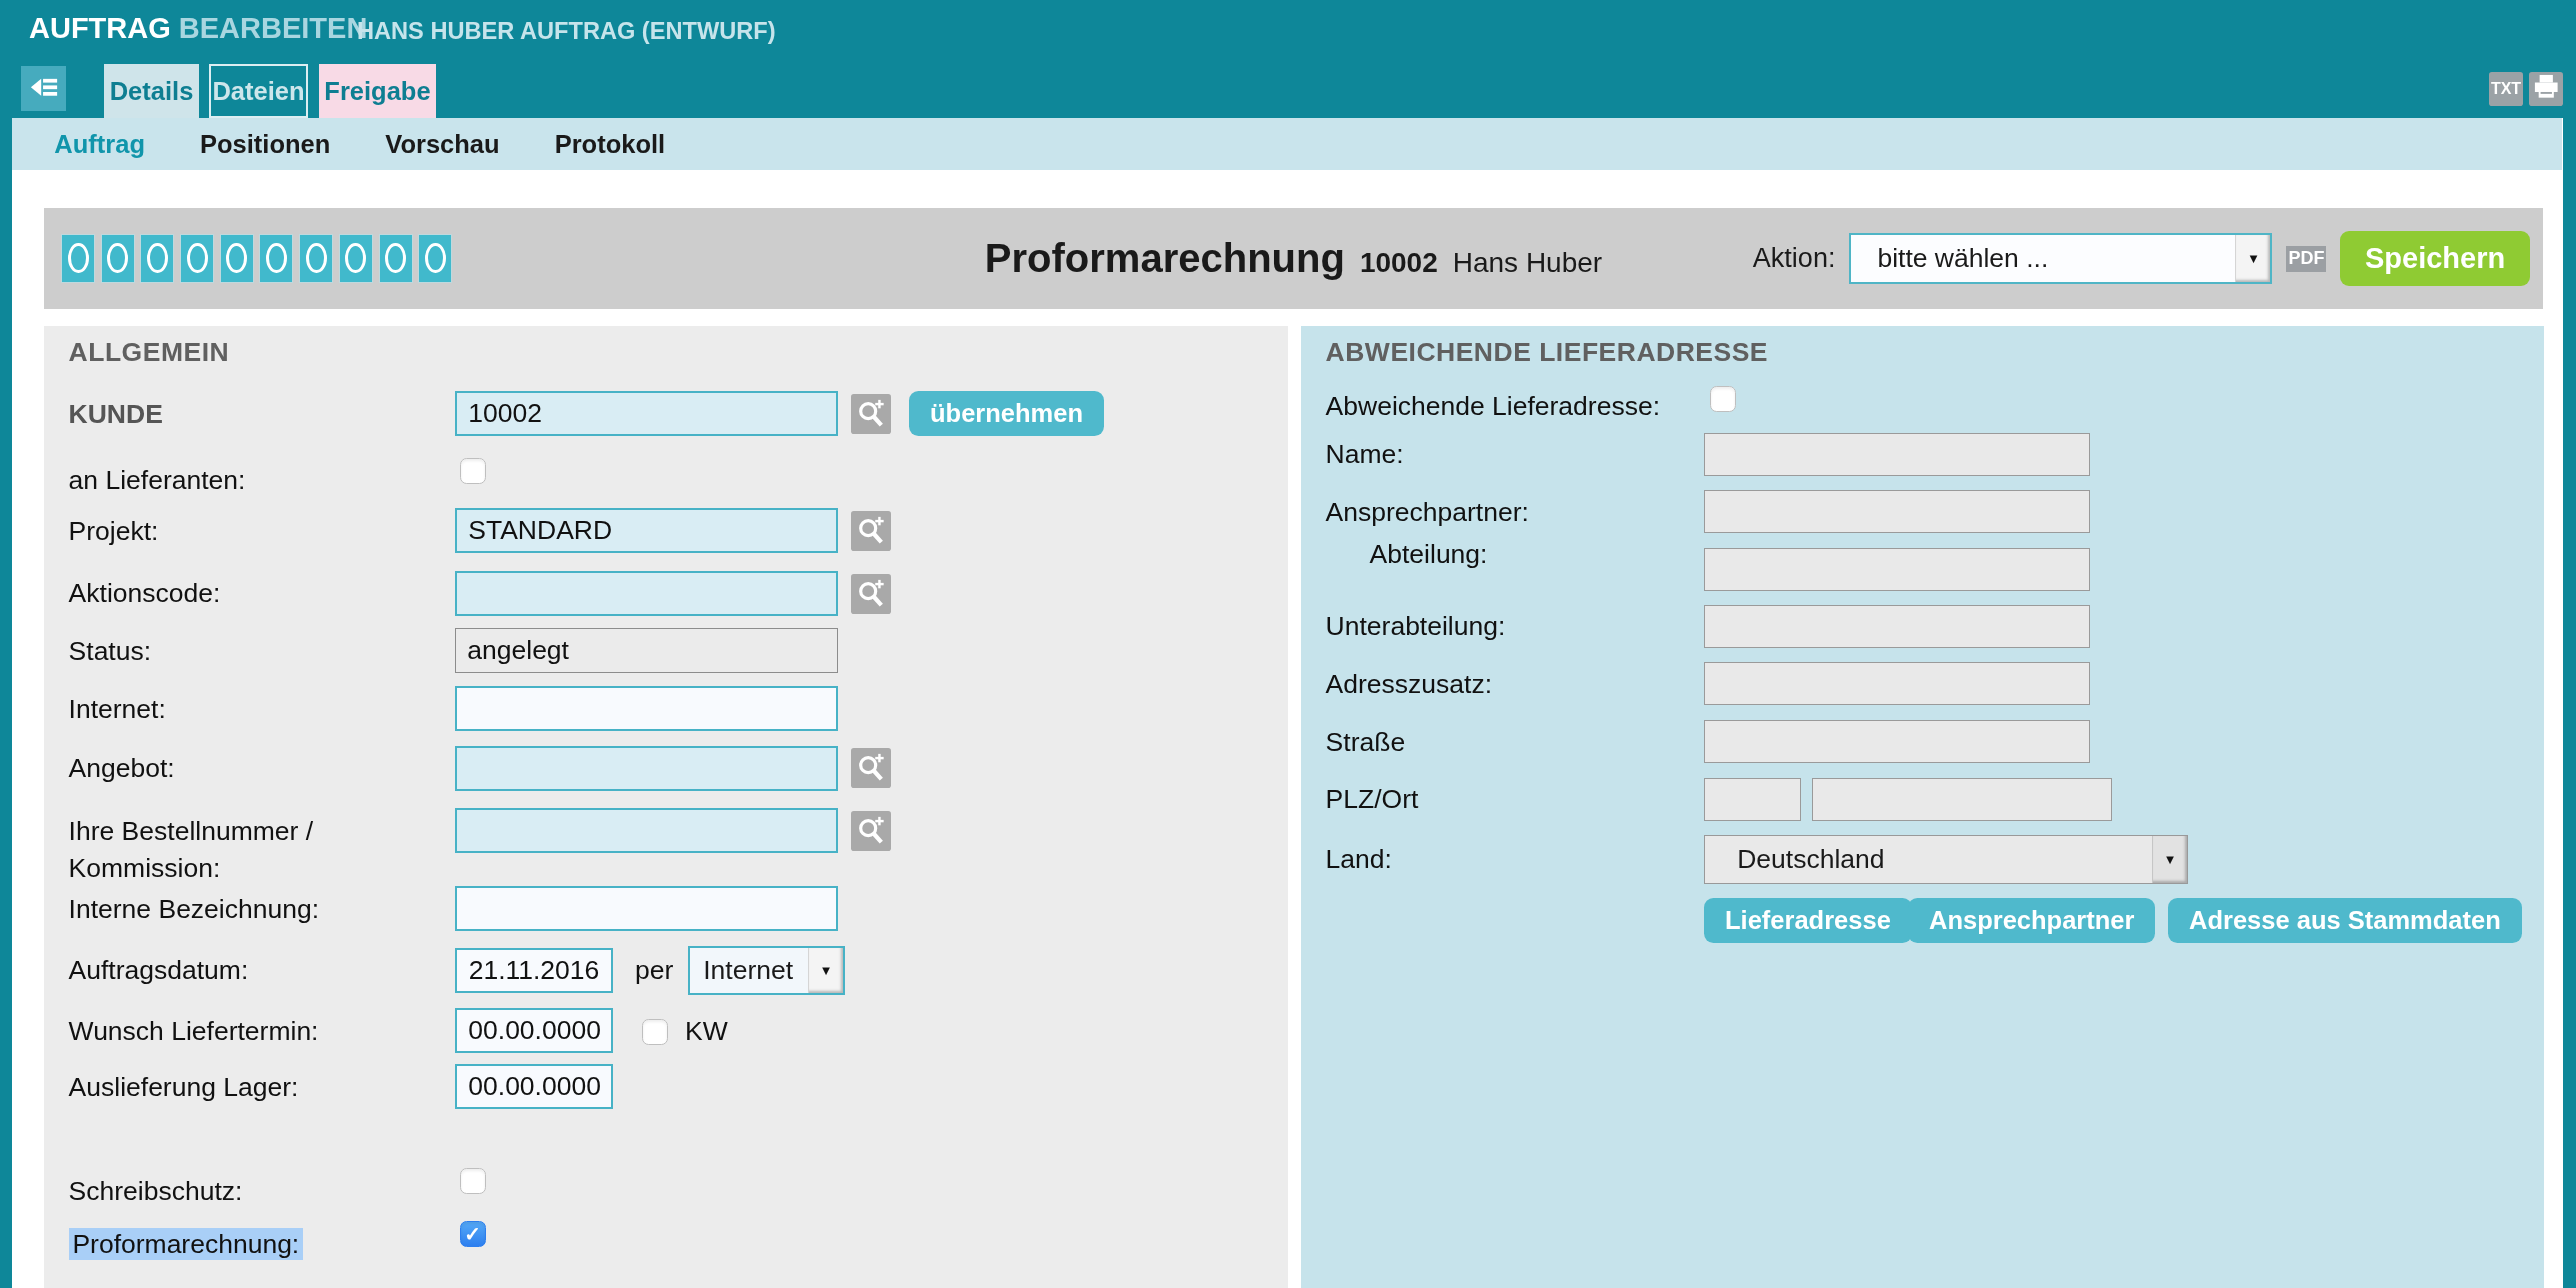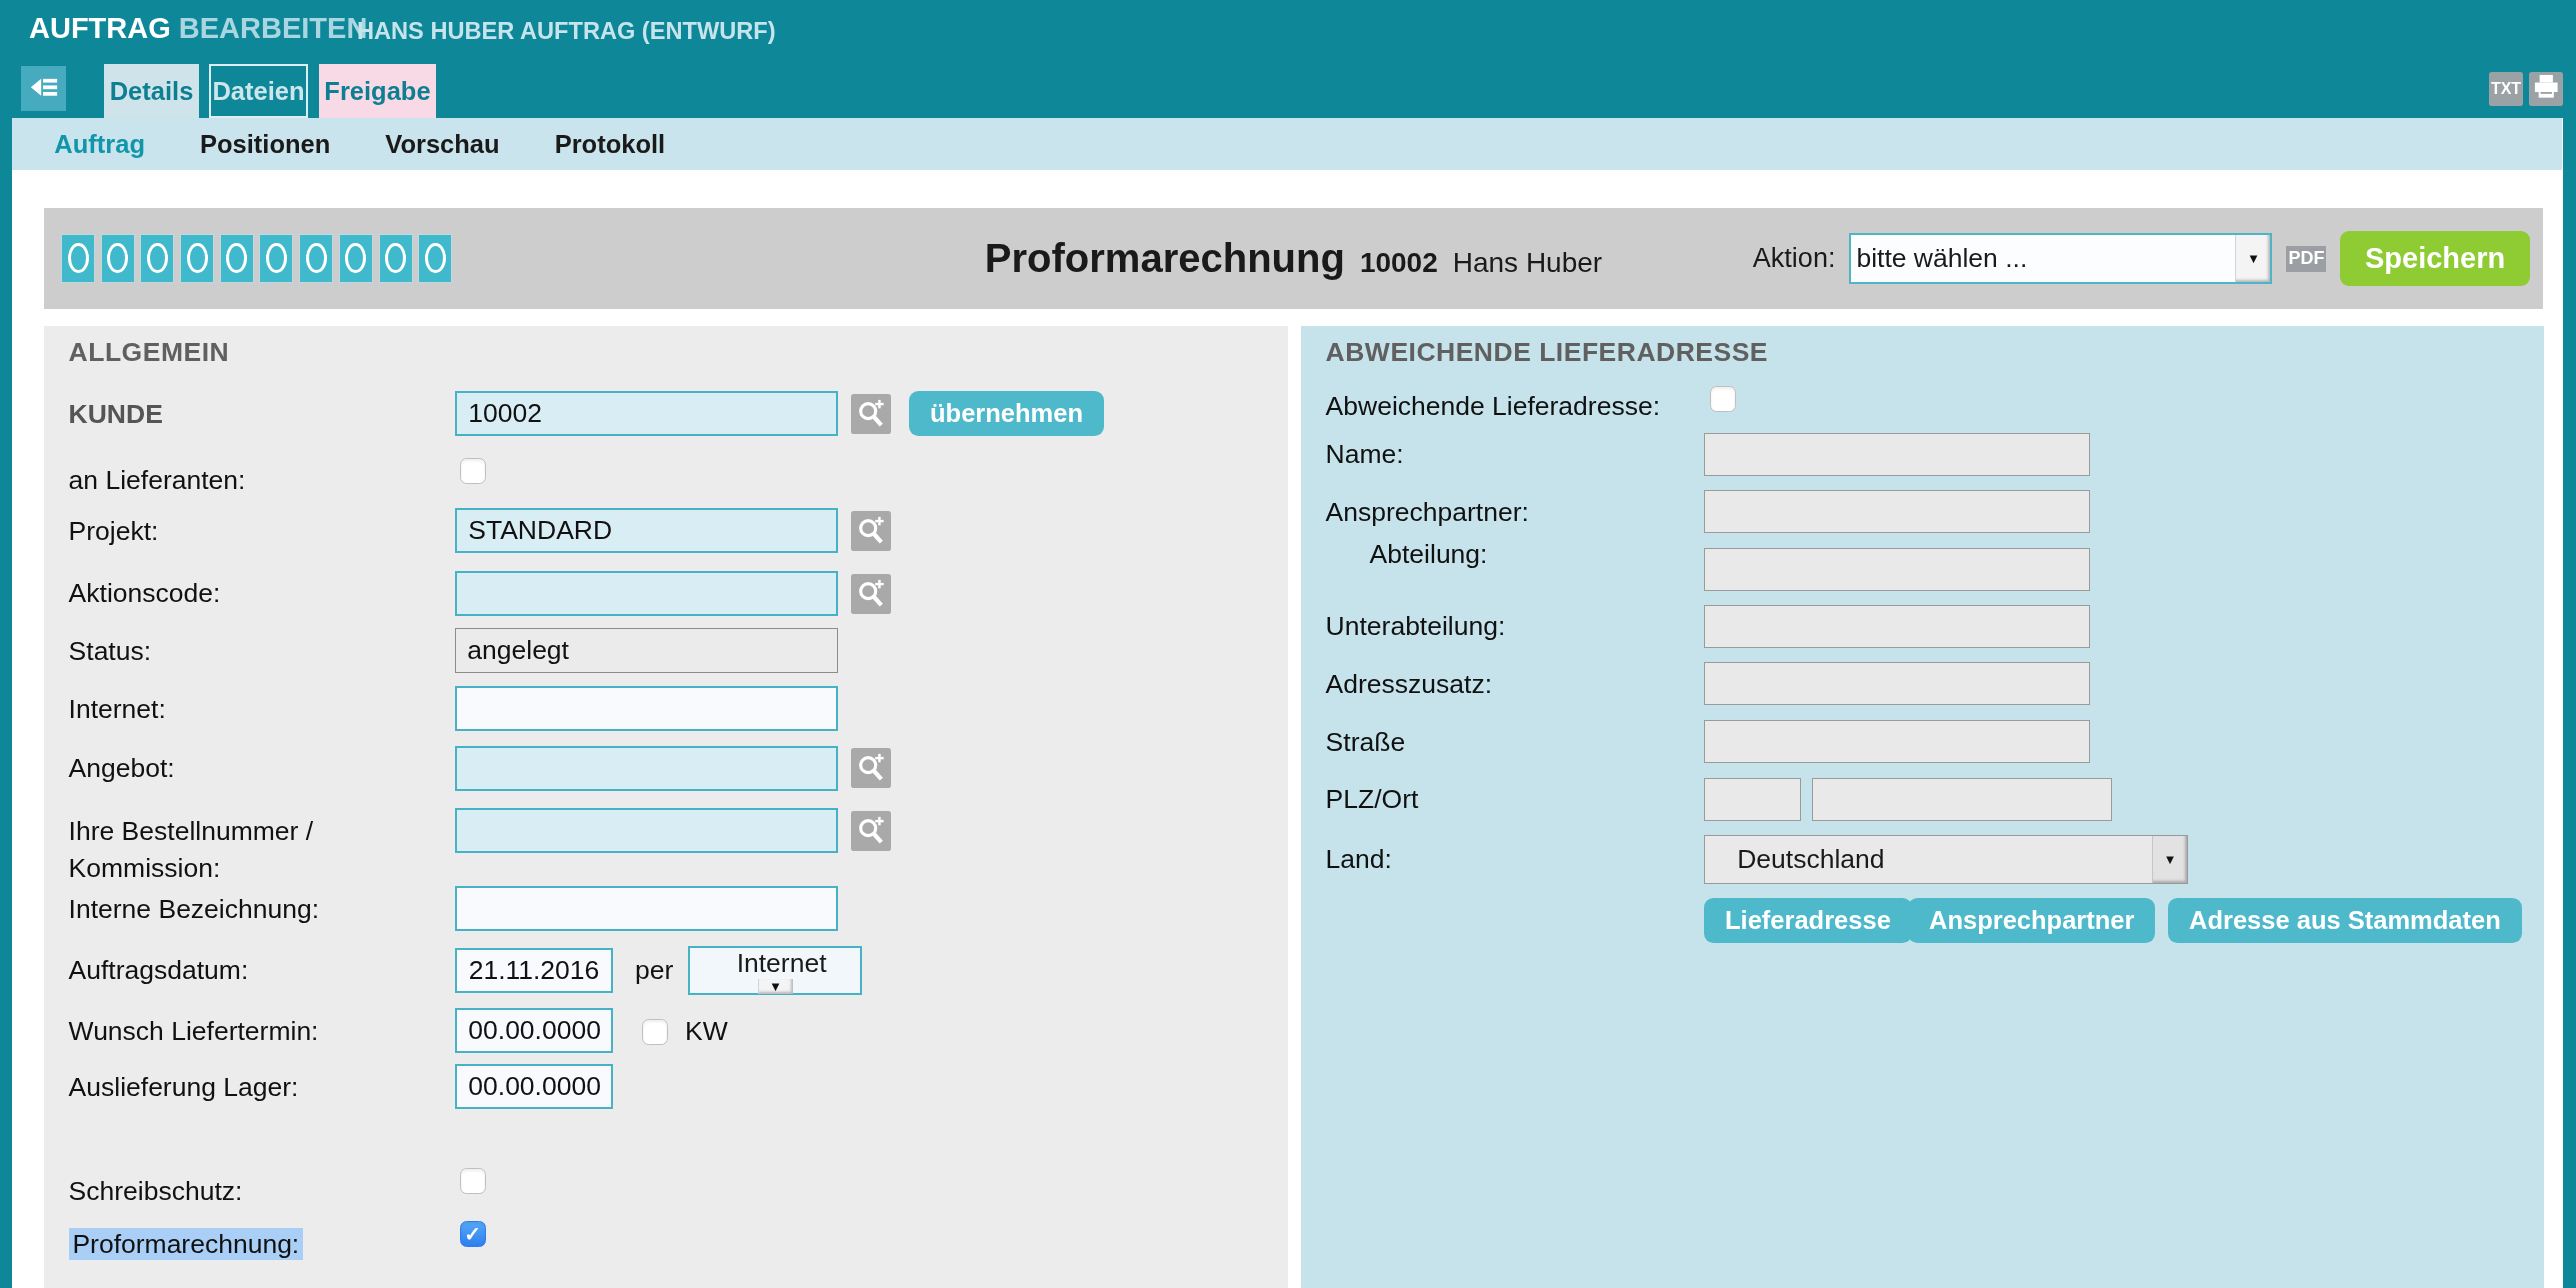--- a/index.html
+++ b/index.html
@@ -30,21 +30,21 @@
   .circle-row{left:17px;top:25.5px;display:flex;gap:5.7px;}
   .circle-btn{width:34px;height:49px;background:#41B9CC;display:flex;align-items:center;justify-content:center;cursor:pointer;border:0.9px solid #BFD9DE;box-sizing:border-box;}
   .circle-glyph{width:15px;height:24.6px;border:3.8px solid #fff;border-radius:50%;}
   .title-wrap{left:50%;top:0;height:101px;transform:translateX(-50%);display:flex;align-items:center;gap:15px;white-space:nowrap;}
   .doc-type{font-size:40px;font-weight:bold;}
   .doc-number{font-size:28px;font-weight:bold;position:relative;top:4.7px;}
   .doc-customer{font-size:28px;position:relative;top:4.7px;}
   .action-wrap{right:13.2px;top:0;height:101px;display:flex;align-items:center;gap:14px;}
   .action-label{font-size:27px;}
   .action-select{width:423px;height:51px;background:#FCFDFF;border:2.8px solid #4FB5C6;box-sizing:border-box;display:flex;align-items:center;cursor:pointer;}
-  .action-select .sel-text{flex:1;font-size:26.5px;padding-left:5px;}
+  .action-select .sel-text{flex:1;font-size:26.5px;padding-left:26px;}
   .sel-arrow{width:34px;height:100%;display:flex;align-items:center;justify-content:center;font-size:13.2px;color:#111;border-left:0.9px solid #D5D5D5;background:#F4F4F4;box-shadow:inset -1.9px -1.9px 2.8px rgba(0,0,0,.25);}
   .pdf-btn{width:40px;height:26px;background:#9B9FA3;border-radius:0;display:flex;align-items:center;justify-content:center;color:#fff;font-size:18px;font-weight:bold;cursor:pointer;}
   .save-btn{height:55px;background:#8FCB33;border-radius:9px;display:flex;align-items:center;justify-content:center;padding:0 24.6px;color:#fff;font-size:29px;font-weight:bold;cursor:pointer;}
   
   .panel-left{left:44px;top:326px;width:1244px;height:963px;background:#ECECEC;}
   .panel-right{left:1301px;top:326px;width:1243px;height:963px;background:#C6E3EB;}
   .panel-heading{left:24.6px;top:11.3px;font-size:26.5px;font-weight:bold;color:#606060;letter-spacing:0.5px;}
   .lbl{left:24.6px;font-size:26.5px;color:#111;white-space:nowrap;line-height:32px;}
   .lbl-strong{font-weight:bold;color:#555;}
   .inp{box-sizing:border-box;height:45px;font-size:26.5px;padding:0 11.3px;font-family:"Liberation Sans",sans-serif;color:#111;outline:none;}
@@ -240,21 +240,21 @@
         </svg>
     </span>
   </div>
 
   <div class="abs lbl" style="top:567px;">Interne Bezeichnung:</div>
   <input class="abs inp inp-white" style="left: 411px; top: 560px; width: 383px;" value="">
 
   <div class="abs lbl" style="top:628px;">Auftragsdatum:</div>
   <input class="abs inp inp-white inp-date" style="left: 411px; top: 622px; width: 158px;" value="21.11.2016">
   <span class="abs lbl" style="left:591px;top:628px;">per</span>
-  <div class="abs mini-select" style="left:644px;top:620px;width:174px;height:49px;flex-direction:column;">
+  <div class="abs mini-select" style="left:644px;top:620px;width:157px;height:49px;">
     <span class="sel-text">Internet</span>
     <span class="sel-arrow">▼</span>
   </div>
 
   <div class="abs lbl" style="top:689px;">Wunsch Liefertermin:</div>
   <input class="abs inp inp-white inp-date" style="left: 411px; top: 682px; width: 158px;" value="00.00.0000">
   <div class="abs cb" style="left:598px;top:693px;"></div>
   <span class="abs lbl" style="left:641px;top:689px;">KW</span>
 
   <div class="abs lbl" style="top:745px;">Auslieferung Lager:</div>

